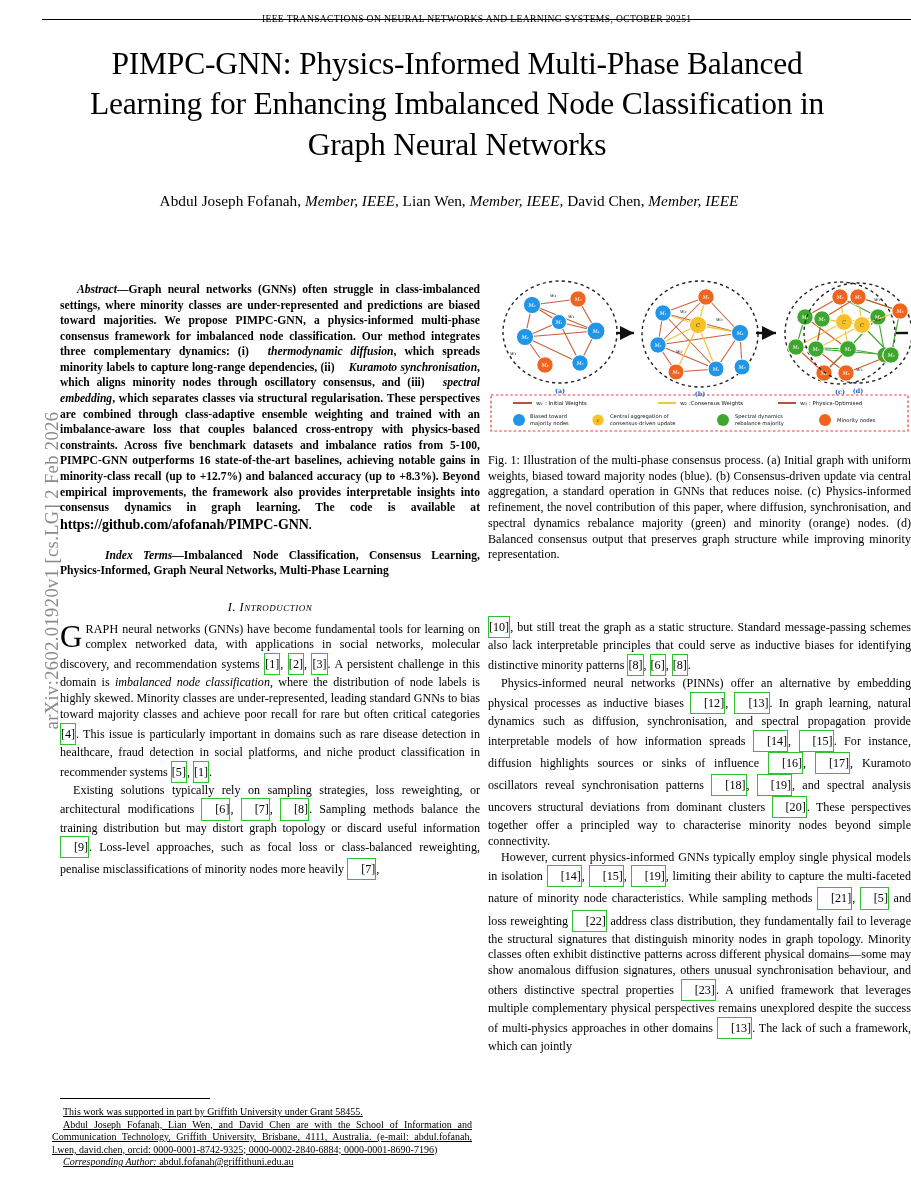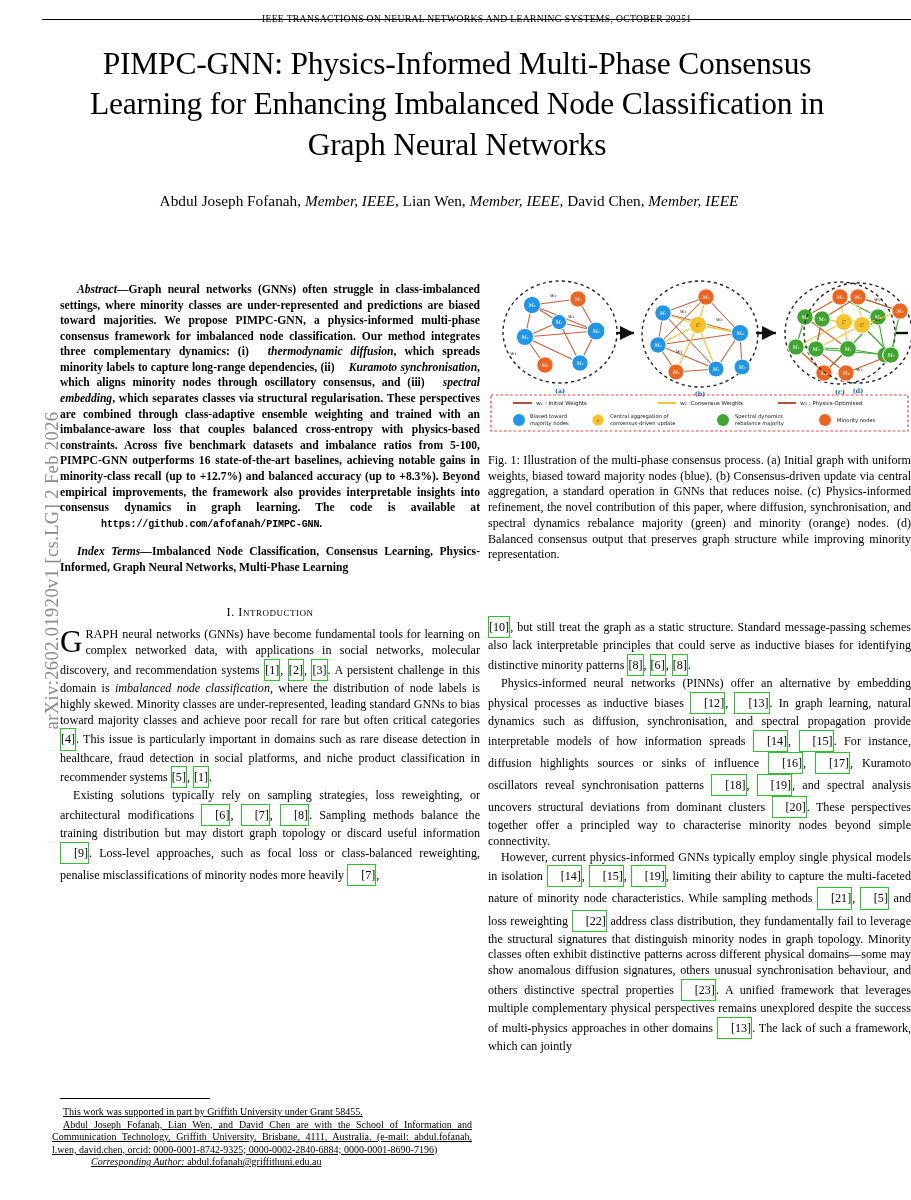--- a/index.html
+++ b/index.html
@@ -68,33 +68,33 @@
 
   p{ margin:0; }
 
   .abstract{
     font-size:11.6px; line-height:1.345; font-weight:bold;
     text-align:justify;
     text-indent:17px;
   }
   .abstract .lead{ font-style:italic; font-weight:bold; }
   .abstract i{ font-style:italic;padding-left:11px; }
-  .mono{ font-family:Liberation Mono, monospace; font-size:10px; letter-spacing:-.1px;margin-left:41px;}
+  .mono{ font-family:Liberation Serif, serif; font-size:14px; letter-spacing:-.1px;}
 
   .indexterms{
     margin-top:13px;
     font-size:11.6px; line-height:1.345; font-weight:bold;
     text-align:justify; text-indent:17px;
   }
-  .indexterms .lead{ font-style:italic; }
+  .indexterms .lead{ font-style:italic;margin-left:28px; }
 
   .sec-head{
-    margin-top:30px; margin-bottom:7px;
+    margin-top:21px; margin-bottom:7px;
     text-align:center; font-size:12.3px;
-    font-variant:small-caps; letter-spacing:.5px;
+    font-variant:small-caps; letter-spacing:.5px;font-style:italic;
   }
 
   .body-text{
     font-size:12.1px; line-height:1.305; text-align:justify;
   }
   .body-text p + p{ text-indent:13px; }
   .body-text i{ font-style:italic;margin-top:36px; }
 
   
   .dropcap-para{ position:relative; }
@@ -118,21 +118,21 @@
 
   
   .footnote-rule{
     position:absolute; left:60px; top:1098px; width:150px; height:1px; background:#000;
   }
   .footnotes{
     position:absolute; left:52px; top:1106px; width:420px;
     font-size:10px; line-height:1.255; text-align:justify;text-decoration:underline;
   }
   .footnotes p{ text-indent:11px; }
-  .footnotes .corr{ font-style:italic;margin-left:28px; }
+  .footnotes .corr{ font-style:italic; }
 
   
   .figure{
     position:absolute; left:0; top:0; width:423px;
   }
   .fig-img{
     width:423px; height:158px; display:block;
   }
   .fig-caption{
     margin-top:20px;
@@ -151,21 +151,21 @@
 <div class="page">
 
   <div class="arxiv-stamp">arXiv:2602.01920v1  [cs.LG]  2 Feb 2026</div>
 
   <div class="runhead">
     <div class="rh-left">IEEE TRANSACTIONS ON NEURAL NETWORKS AND LEARNING SYSTEMS, OCTOBER 2025</div>
     <div class="rh-right">1</div>
   </div>
   <div class="rule"></div>
 
-  <div class="title">PIMPC-GNN: Physics-Informed Multi-Phase Consensus Learning for Enhancing Imbalanced Node Classification in Graph Neural Networks</div>
+  <div class="title">PIMPC-GNN: Physics-Informed Multi-Phase Balanced Learning for Enhancing Imbalanced Node Classification in Graph Neural Networks</div>
 
   <div class="authors">
     <span>Abdul Joseph Fofanah,</span>
     <span class="mem">Member, IEEE,</span>
     <span>Lian Wen,</span>
     <span class="mem">Member, IEEE,</span>
     <span>David Chen,</span>
     <span class="mem">Member, IEEE</span>
   </div>
 

